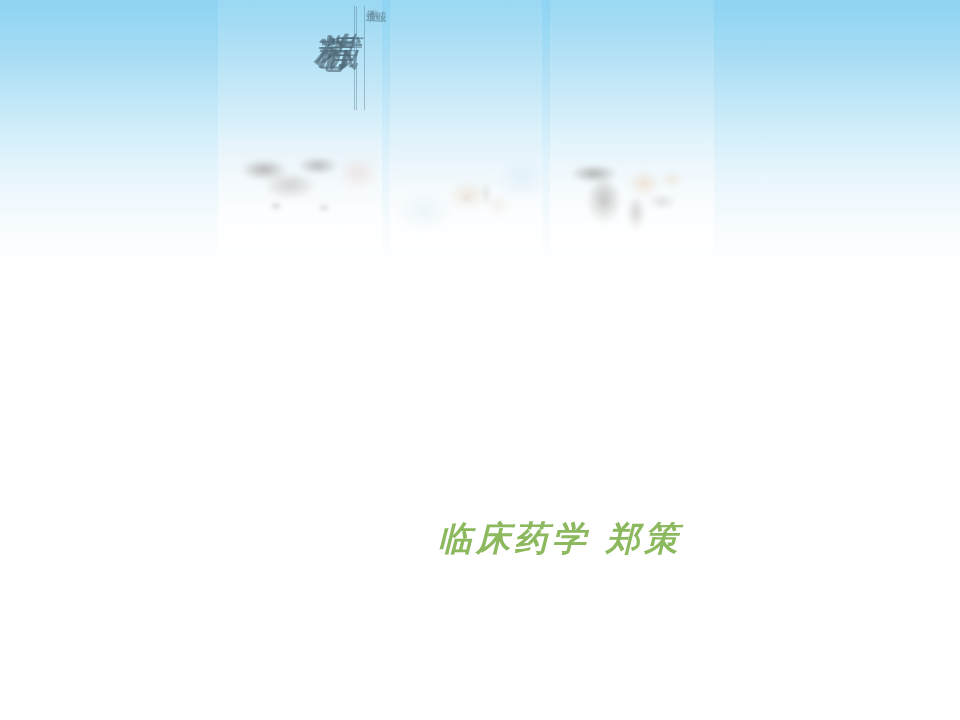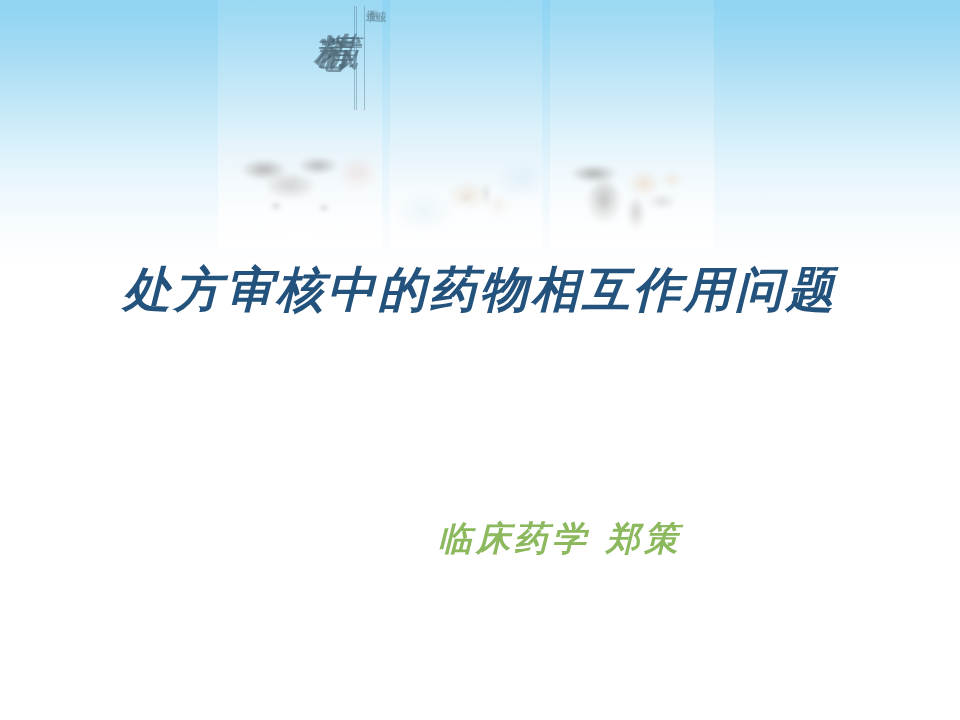--- a/index.html
+++ b/index.html
@@ -246,17 +246,16 @@
     </div>
 
     <div class="calli-group cg-3">
       <div class="calli-big">精心</div>
       <div class="calli-rule"></div>
       <div class="calli-small">不懈</div>
     </div>
 
   </div>
 
-  <div class="title">处方审核中的药物相互作用问题</div>
 
   <div class="subtitle">临床药学  郑策</div>
 
 </div>
 
 </body></html>

